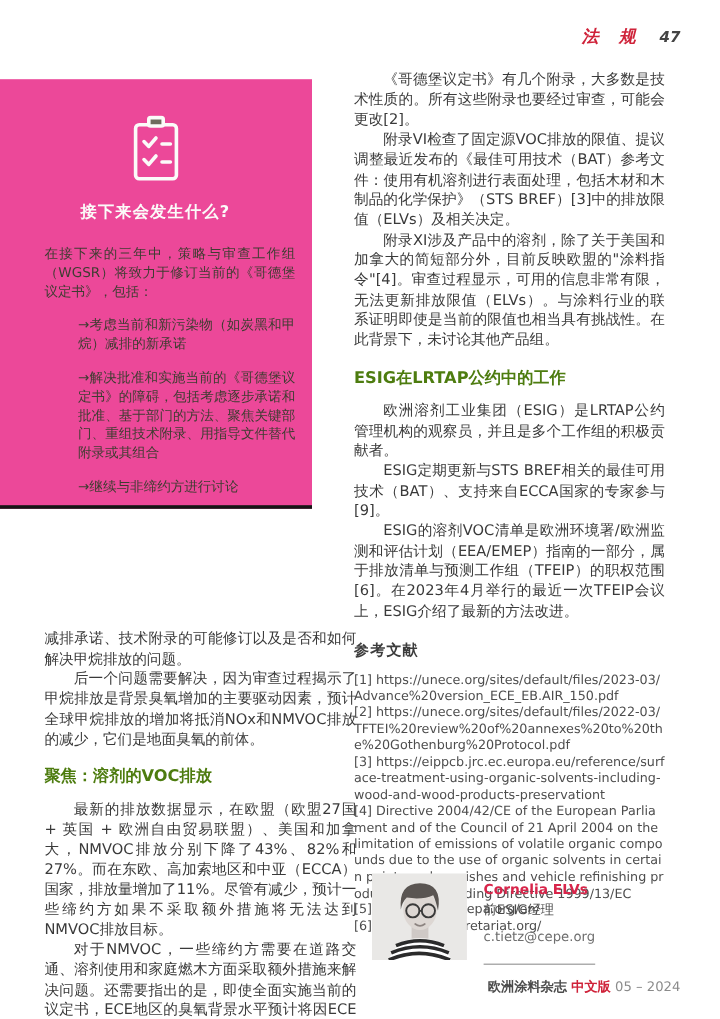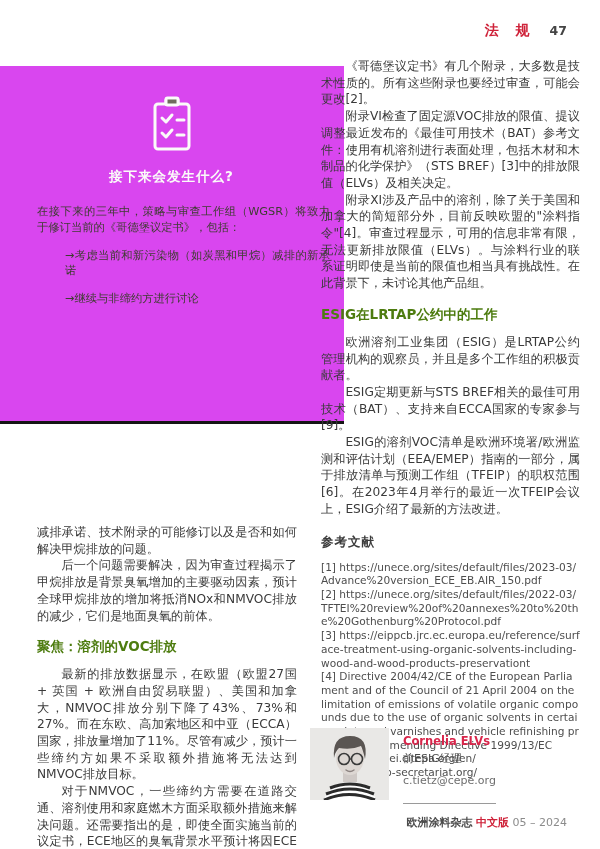--- a/index.html
+++ b/index.html
@@ -4,28 +4,28 @@
 <style>
   * { margin:0; padding:0; box-sizing:border-box; }
   html,body { background:#fff; }
   .page {
     position:relative; width:600px; height:849px; background:#ffffff;
     font-family:"DejaVu Sans","Liberation Sans",sans-serif;
     color:#333; overflow:hidden;
   }
 
   
-  .page-header { position:absolute; top:22px; right:33px; display:flex; align-items:baseline; gap:14px; }
+  .page-header { position:absolute; top:22px; right:33px; display:flex; align-items:baseline; gap:14px;font-style:italic; }
   .section-label { color:#cf2239; font-weight:bold; font-size:14px; letter-spacing:6px; }
   .page-number { color:#444; font-size:12.5px; font-weight:bold; }
 
   
   .infobox {
-    position:absolute; left:0; top:66px; width:344px; height:358px;
-    background:#d946ef; border-bottom:3px solid #151515;
+    position:absolute; left:0; top:66px; width:260px; height:358px;
+    background:#ec4899; border-bottom:3px solid #151515;
     padding:26px 14px 0 37px;
   }
   .infobox .icon-wrap { text-align:center; margin:4px 24px 12px 0; }
   .infobox h2 {
     color:#fbfbf9; font-size:13.5px; font-weight:bold; text-align:center;
     letter-spacing:1px; margin:0 24px 18px 0;
   }
   .infobox p {
     color:#3e3d31; font-size:11.3px; line-height:15.8px; margin-bottom:9px;
     text-align:justify;
@@ -34,21 +34,21 @@
 
   
   p.body { font-size:12.2px; line-height:16.7px; color:#3a3a3a; text-align:justify; text-indent:2em; }
   p.body.noindent { text-indent:0; }
   h3.red-heading { color:#4d7c0f; font-size:13.5px; font-weight:bold; margin:14px 0 10px 0; }
 
   
   .col-left-body { position:absolute; left:37px; top:524px; width:260px; }
 
   
-  .col-right { position:absolute; left:321px; top:58px; width:259px; }
+  .col-right { position:absolute; left:295px; top:58px; width:259px; }
   .col-right .last-para { position:relative; padding-right:4px; }
   .endmark {
     position:absolute; right:0; bottom:3px;
     width:11px; height:11px; border-radius:50%; background:#111;
     color:#fff; font-size:7px; line-height:11px; text-align:center; display:inline-block;
     text-indent:0;
   }
   h4.refs-heading { color:#3c3c3c; font-size:12.5px; font-weight:bold; margin:16px 0 10px 0; letter-spacing:1px; }
   ul.refs { list-style:none; }
   ul.refs li {
@@ -88,28 +88,29 @@
         <rect x="14" y="2" width="12" height="7" rx="1.5" fill="#6f6c5e"></rect>
         <path d="M10 22 l4 4 l6 -7"></path>
         <path d="M10 37 l4 4 l6 -7"></path>
         <path d="M25 24 h7"></path>
         <path d="M25 39 h7"></path>
       </svg>
     </div>
     <h2>接下来会发生什么?</h2>
     <p>在接下来的三年中，策略与审查工作组（WGSR）将致力于修订当前的《哥德堡议定书》，包括：</p>
     <p class="bullet">→考虑当前和新污染物（如炭黑和甲烷）减排的新承诺</p>
+    <p class="bullet">→解决批准和实施当前的《哥德堡议定书》的障碍，包括考虑逐步承诺和批准、基于部门的方法、聚焦关键部门、重组技术附录、用指导文件替代附录或其组合</p>
     <p class="bullet">→继续与非缔约方进行讨论</p>
   </aside>
 
   <section class="col-left-body">
     <p class="body noindent">减排承诺、技术附录的可能修订以及是否和如何解决甲烷排放的问题。</p>
     <p class="body">后一个问题需要解决，因为审查过程揭示了甲烷排放是背景臭氧增加的主要驱动因素，预计全球甲烷排放的增加将抵消NOx和NMVOC排放的减少，它们是地面臭氧的前体。</p>
     <h3 class="red-heading">聚焦：溶剂的VOC排放</h3>
-    <p class="body">最新的排放数据显示，在欧盟（欧盟27国 + 英国 + 欧洲自由贸易联盟）、美国和加拿大，NMVOC排放分别下降了43%、73%和27%。而在东欧、高加索地区和中亚（ECCA）国家，排放量增加了11%。尽管有减少，预计一些缔约方如果不采取额外措施将无法达到NMVOC排放目标。</p>
+    <p class="body">最新的排放数据显示，在欧盟（欧盟27国 + 英国 + 欧洲自由贸易联盟）、美国和加拿大，NMVOC排放分别下降了43%、82%和27%。而在东欧、高加索地区和中亚（ECCA）国家，排放量增加了11%。尽管有减少，预计一些缔约方如果不采取额外措施将无法达到NMVOC排放目标。</p>
     <p class="body">对于NMVOC，一些缔约方需要在道路交通、溶剂使用和家庭燃木方面采取额外措施来解决问题。还需要指出的是，即使全面实施当前的议定书，ECE地区的臭氧背景水平预计将因ECE地区之外的甲烷、NOX和NMVOC排放而继续增加。</p>
   </section>
 
   <section class="col-right">
     <p class="body">《哥德堡议定书》有几个附录，大多数是技术性质的。所有这些附录也要经过审查，可能会更改[2]。</p>
     <p class="body">附录VI检查了固定源VOC排放的限值、提议调整最近发布的《最佳可用技术（BAT）参考文件：使用有机溶剂进行表面处理，包括木材和木制品的化学保护》（STS BREF）[3]中的排放限值（ELVs）及相关决定。</p>
     <p class="body">附录XI涉及产品中的溶剂，除了关于美国和加拿大的简短部分外，目前反映欧盟的"涂料指令"[4]。审查过程显示，可用的信息非常有限，无法更新排放限值（ELVs）。与涂料行业的联系证明即使是当前的限值也相当具有挑战性。在此背景下，未讨论其他产品组。</p>
     <h3 class="red-heading">ESIG在LRTAP公约中的工作</h3>
     <p class="body">欧洲溶剂工业集团（ESIG）是LRTAP公约管理机构的观察员，并且是多个工作组的积极贡献者。</p>
     <p class="body">ESIG定期更新与STS BREF相关的最佳可用技术（BAT）、支持来自ECCA国家的专家参与[9]。</p>

